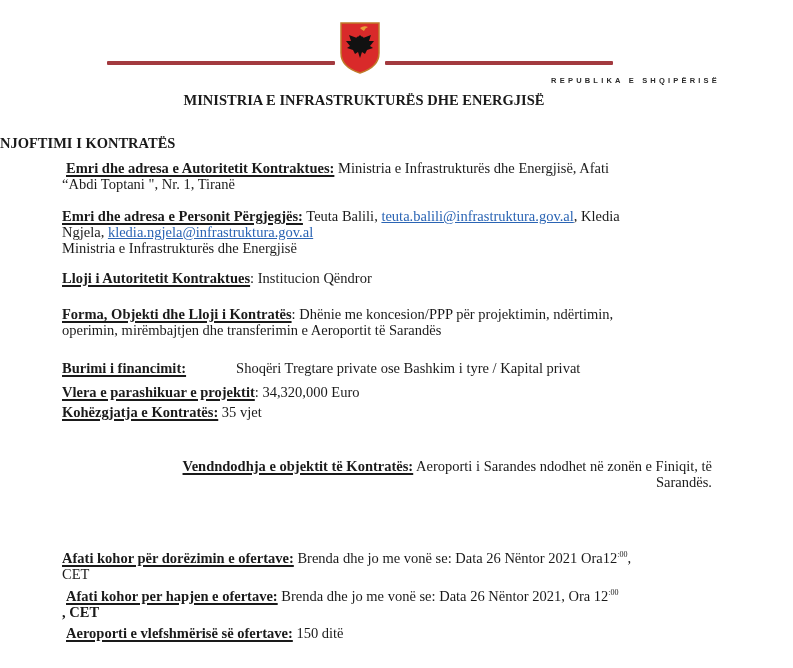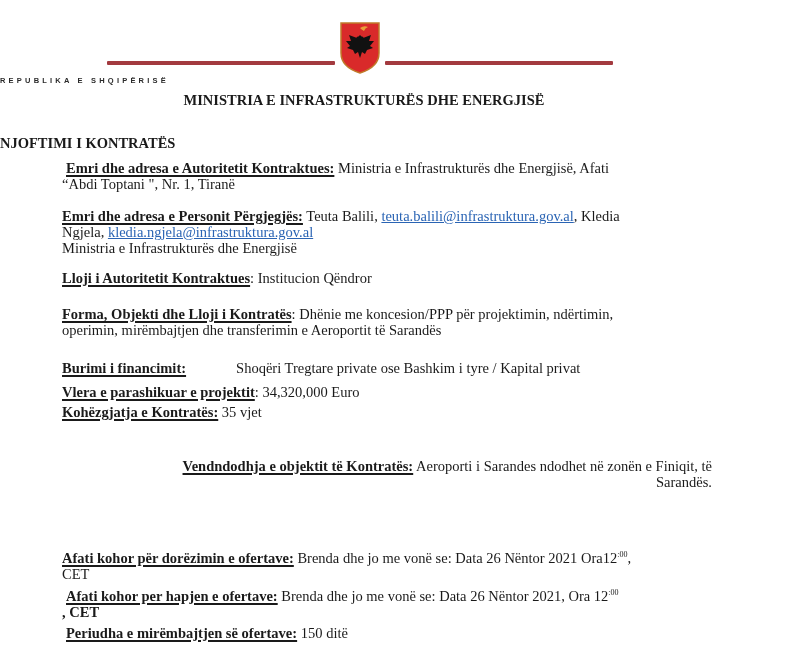--- a/index.html
+++ b/index.html
@@ -6,21 +6,21 @@
     body {
       width: 793px; height: 668px; position: relative; overflow: hidden;
       font-family: "Liberation Serif", "DejaVu Serif", serif;
       color: #1a1a1a;
     }
     .emblem { position: absolute; left: 339px; top: 19px; width: 42px; height: 55px; }
     .rule { position: absolute; top: 61px; height: 4px; background: #a33a3f; border-radius: 1px; }
     .rule.left { left: 107px; width: 228px; }
     .rule.right { left: 385px; width: 228px; }
     .republic {
-      position: absolute; top: 76px; left: 0; width: 720px; text-align: left;
+      position: absolute; top: 76px; left: 0; width: 720px; text-align: right;
       font-family: "Liberation Sans", "DejaVu Sans", sans-serif;
       font-weight: bold; font-size: 7.5px; letter-spacing: 3.2px; color: #2a2a2a;
     }
     .ministry {
       position: absolute; top: 92px; left: 0; width: 728px; text-align: center;
       font-weight: bold; font-size: 14.5px; color: #1a1a1a;
     }
     .doc-title {
       position: absolute; top: 135px; left: 0; width: 728px; text-align: left;
       font-weight: bold; font-size: 14.5px;
@@ -97,14 +97,14 @@
   <span class="label">Afati kohor për dorëzimin e ofertave:</span><span> Brenda dhe jo me vonë se: Data 26 Nëntor 2021 Ora12</span><sup>:00</sup><span>,</span><br>
   <span>CET</span>
 </div>
 
 <div class="field" style="top:588px;">
   <span class="label" style="margin-left:4px;">Afati kohor per hapjen e ofertave:</span><span> Brenda dhe jo me vonë se: Data 26 Nëntor 2021, Ora 12</span><sup>:00</sup><br>
   <span class="bold">, CET</span>
 </div>
 
 <div class="field" style="top:625px;">
-  <span class="label" style="margin-left:4px;">Periudha e mirëmbajtjen së ofertave:</span><span> 150 ditë</span>
+  <span class="label" style="margin-left:4px;">Aeroporti e vlefshmërisë së ofertave:</span><span> 150 ditë</span>
 </div>
 
 </body></html>

